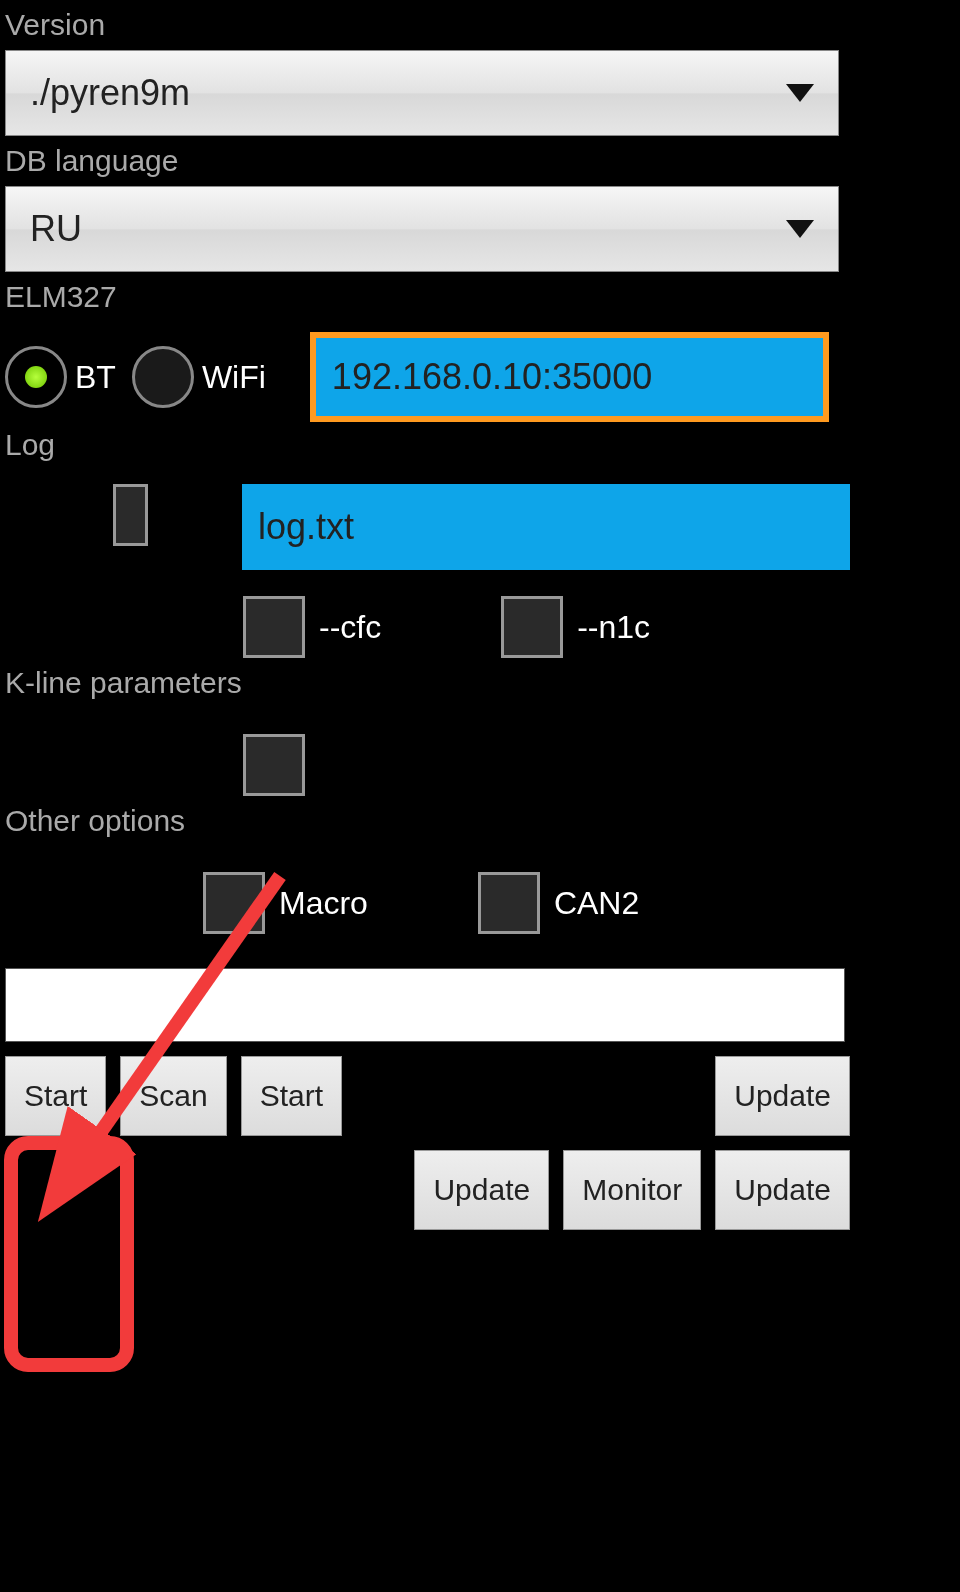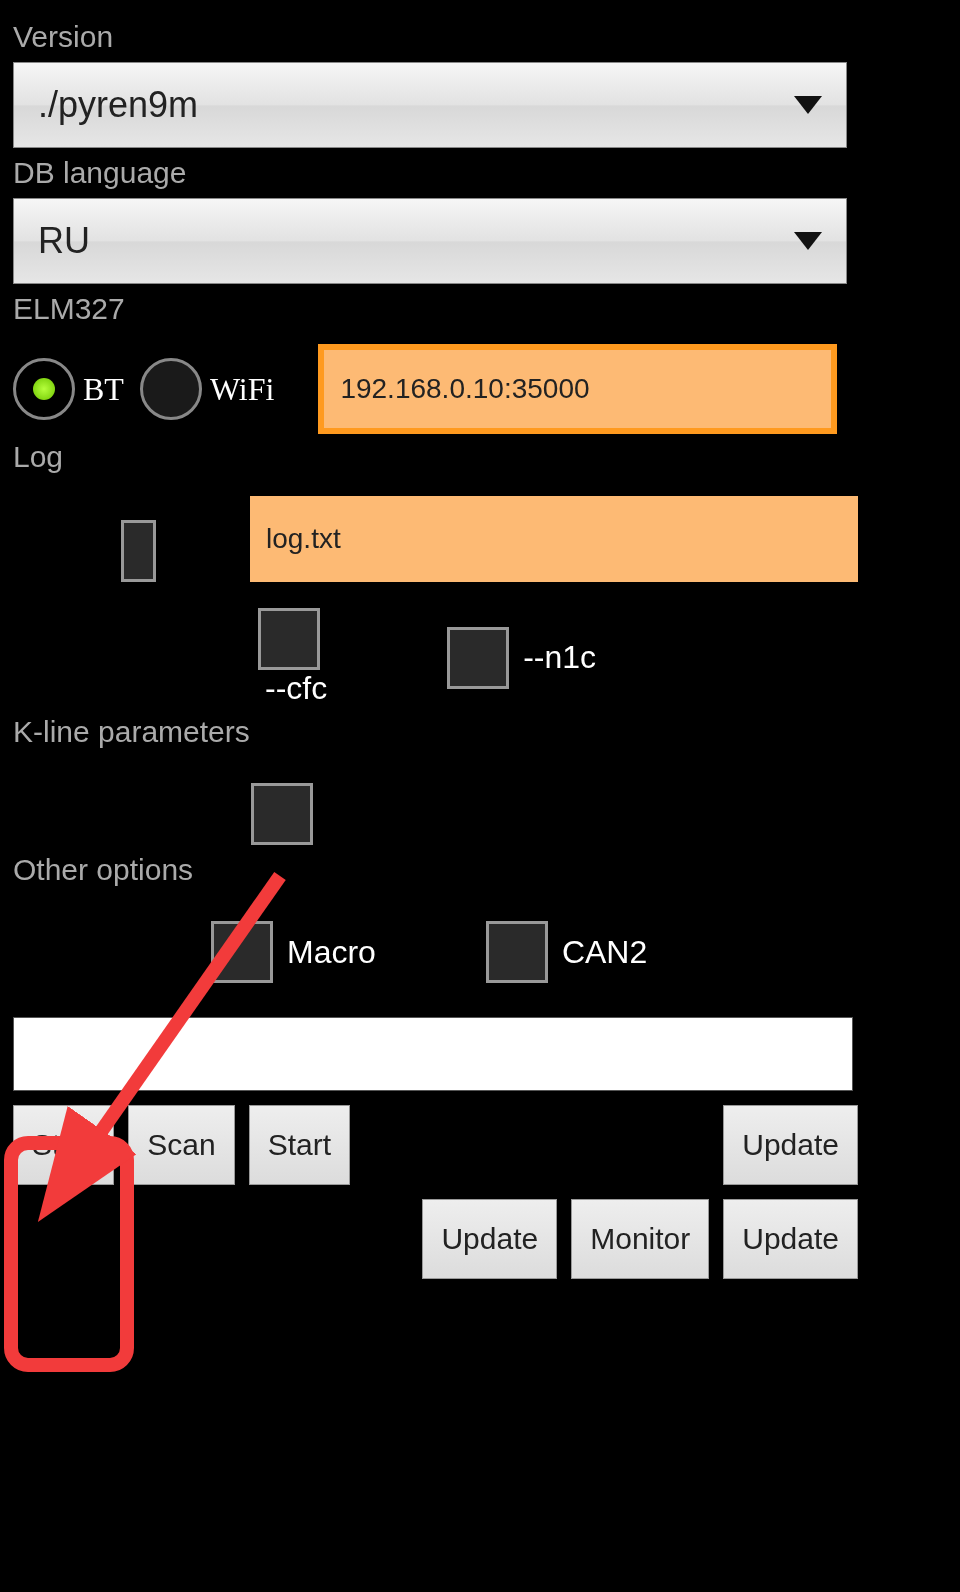--- a/index.html
+++ b/index.html
@@ -7,22 +7,22 @@
   background: #000;
   color: #ccc;
   font-family: Arial, sans-serif;
   width: 960px;
   height: 1592px;
   position: relative;
   overflow: hidden;
 }
 .container {
   width: 855px;
-  margin-left: 8px;
-  padding: 12px 5px;
+  margin-left: 0;
+  padding: 0 5px;
 }
 .section-label {
   color: #aaa;
   font-size: 30px;
   padding: 8px 0 8px 0;
   display: block;
 }
 .dropdown {
   width: 834px;
   height: 86px;
@@ -64,60 +64,59 @@
   background: radial-gradient(circle, #b6ff3c 0%, #6dc400 100%);
   border-radius: 50%;
 }
 .radio.unselected {
   background: #1a1a1a;
 }
 .radio-label {
   color: #fff;
   font-size: 32px;
   margin-right: 16px;
-  font-family: Liberation Serif, serif;
 }
 .input-box {
   flex: 1;
   height: 86px;
-  background: #fdba74;
-  font-size: 28px;
+  background: #0ea5e9;
+  font-size: 36px;
   color: #222;
   padding: 0 16px;
   border: none;
   outline: none;
 }
 .input-box.orange {
   border: 4px solid #ff9a1f;
   box-shadow: 0 0 0 2px #ff9a1f;
   margin-left: 30px;
   width: 515px;
   flex: none;
 }
 .log-row {
   display: flex;
-  align-items: flex-end;
+  align-items: flex-start;
   margin-top: 14px;
   gap: 36px;
 }
 .checkbox {
   width: 62px; height: 62px;
   border: 3px solid #999;
   background: #2a2a2a;
   cursor: pointer;
 }
 .log-row .checkbox { margin-left: 108px; }
 .log-row .input-box { margin-left: 58px; width: 608px; flex: none; }
 .can-row {
   display: flex;
   align-items: center;
   margin-top: 26px;
 }
 .can-row .cb-item { display: flex; align-items: center; }
-.can-row .cb-item:first-child { margin-left: 238px; flex-direction: column; }
+.can-row .cb-item:first-child { margin-left: 238px; }
 .can-row .cb-item:nth-child(2) { margin-left: 120px; }
 .cb-label { color: #fff; font-size: 32px; margin-left: 14px; }
 .si-row {
   display: flex;
   align-items: center;
   margin-top: 26px;
 }
 .si-row .cb-item { margin-left: 238px; display: flex; align-items: center; }
 .other-row {
   display: flex;

